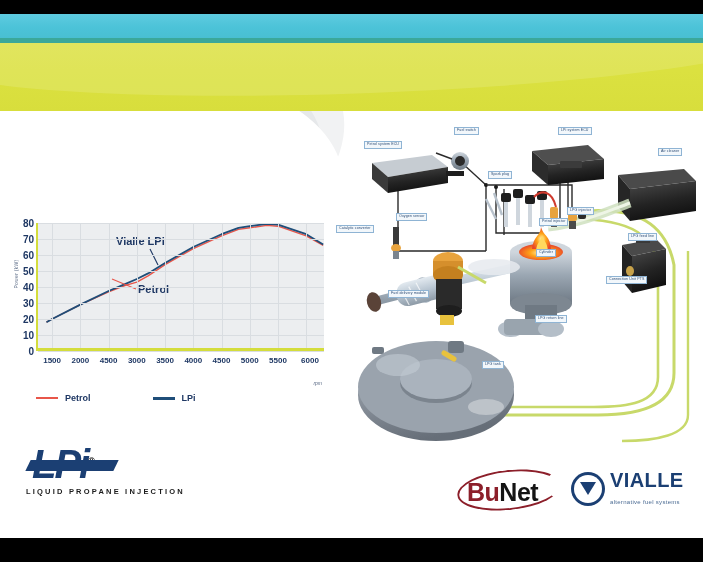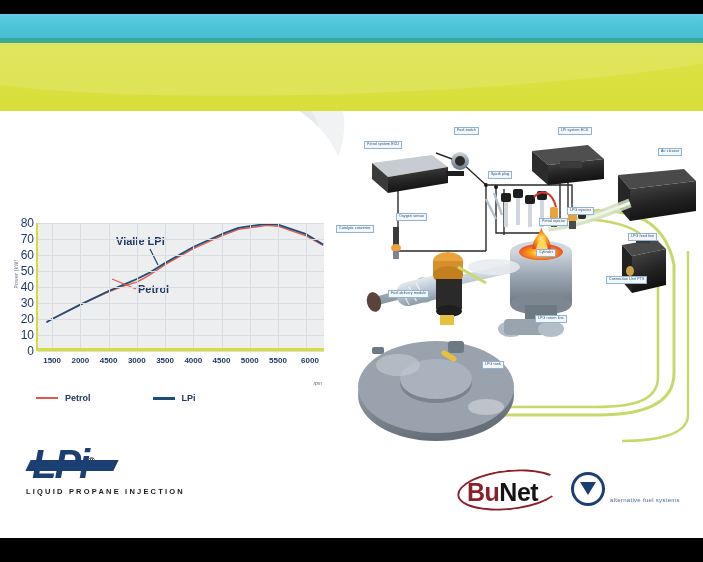--- a/index.html
+++ b/index.html
@@ -126,22 +126,22 @@
     width: 288px; height: 128px;
     background: #eceef0;
     border-left: 2px solid #d4dd3c;
     border-bottom: 3px solid #d4dd3c;
   }
   .ytick {
     position: absolute;
     left: -26px;
     width: 22px;
     text-align: right;
-    font-size: 12px;
-    font-weight: 400;
+    font-size: 10px;
+    font-weight: 700;
     color: #1f3864;
     transform: translateY(-50%);
   }
   .xtick {
     position: absolute;
     bottom: -17px;
     font-size: 8px;
     font-weight: 700;
     color: #1f3864;
     transform: translateX(-50%);
@@ -563,21 +563,21 @@
     </div>
 
     <div class="logo-bunet">
       <span class="bunet-swoosh"></span>
       <span class="bunet-text"><span class="bu">Bu</span><span class="net">Net</span></span>
     </div>
 
     <div class="logo-vialle">
       <span class="vialle-badge"></span>
       <span class="vialle-words">
-        <br>
+        <span class="vialle-name">VIALLE</span><br>
         <span class="vialle-tag">alternative fuel systems</span>
       </span>
     </div>
 
   </div>
 
   <div class="letterbox-bottom"></div>
 </div>
 
 </body></html>

